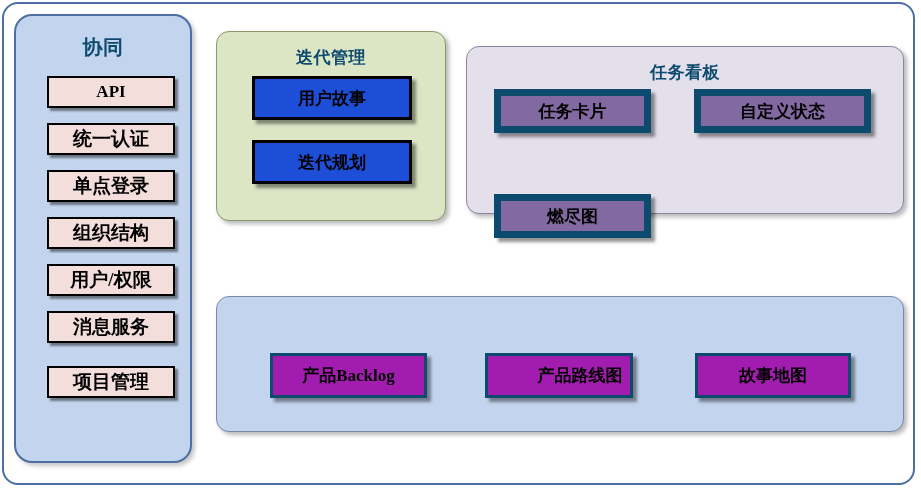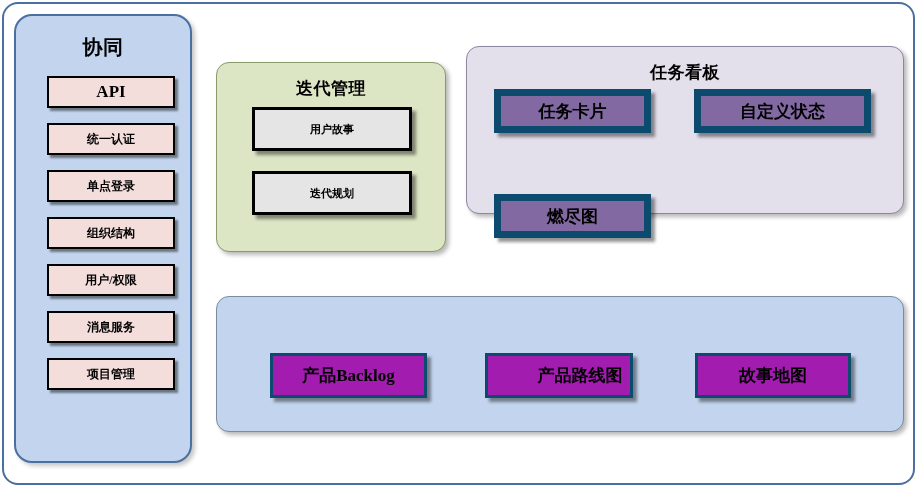--- a/index.html
+++ b/index.html
@@ -41,21 +41,21 @@
     border-radius: 13px;
     border: 1.5px solid #7a8aa0;
     box-shadow: 3px 3px 4px rgba(0,0,0,0.28);
   }
   .panel-title {
     position: absolute;
     left: 0;
     right: 0;
     text-align: center;
     font-weight: bold;
-    color: #000000;
+    color: #0c4a6e;
     letter-spacing: 0.5px;
     font-family: "Liberation Sans", "DejaVu Sans", sans-serif;
   }
 
   
   #sidebar-panel {
     left: 14px;
     top: 14px;
     width: 178px;
     height: 449px;
@@ -74,54 +74,54 @@
     width: 128px;
     height: 32px;
     box-sizing: border-box;
     background: #f3dedb;
     border: 2.5px solid #000000;
     box-shadow: 3px 3px 2px rgba(0,0,0,0.45);
     display: flex;
     align-items: center;
     justify-content: center;
     color: #000000;
-    font-size: 12px;
+    font-size: 19px;
     font-family: "Liberation Serif", "DejaVu Serif", serif;
     font-weight: bold;
   }
   .sidebar-item.latin {
     font-family: "Liberation Sans", "DejaVu Sans", sans-serif;
     font-size: 17px;
   }
 
   
   #iteration-panel {
     left: 216px;
-    top: 62px;
+    top: 31px;
     width: 230px;
     height: 190px;
     background: #dce5c4;
     border-color: #8a9a6b;
     padding-left: 23px;
   }
   #iteration-title {
     top: 14px;
     font-size: 17px;
   }
   .box-green {
     position: absolute;
     box-sizing: border-box;
-    background: #e5e5e5;
+    background: #1d4ed8;
     border: 3px solid #000000;
     box-shadow: 4px 4px 3px rgba(0,0,0,0.42);
     display: flex;
     align-items: center;
     justify-content: center;
     color: #000000;
-    font-size: 11px;
+    font-size: 17px;
     font-family: "Liberation Serif", "DejaVu Serif", serif;
     font-weight: bold;
   }
 
   
   #taskboard-panel {
     left: 466px;
     top: 46px;
     width: 438px;
     height: 168px;
@@ -188,21 +188,21 @@
 
   <div class="panel" id="sidebar-panel">
     <div class="panel-title" id="sidebar-title">协同</div>
 
     <div class="sidebar-item latin" style="top:60px;font-family:Liberation Serif, serif;">API</div>
     <div class="sidebar-item" style="top:107px;">统一认证</div>
     <div class="sidebar-item" style="top:154px;">单点登录</div>
     <div class="sidebar-item" style="top:201px;">组织结构</div>
     <div class="sidebar-item" style="top:248px;">用户/权限</div>
     <div class="sidebar-item" style="top:295px;">消息服务</div>
-    <div class="sidebar-item" style="top:342px;text-align:right;">项目管理</div>
+    <div class="sidebar-item" style="top:350px;text-align:right;">项目管理</div>
   </div>
 
   <div class="panel" id="iteration-panel">
     <div class="panel-title" id="iteration-title">迭代管理</div>
 
     <div class="box-green" style="left:35px; top:44px; width:160px; height:44px;">用户故事</div>
     <div class="box-green" style="left:35px; top:108px; width:160px; height:44px;">迭代规划</div>
   </div>
 
   <div class="panel" id="taskboard-panel">

